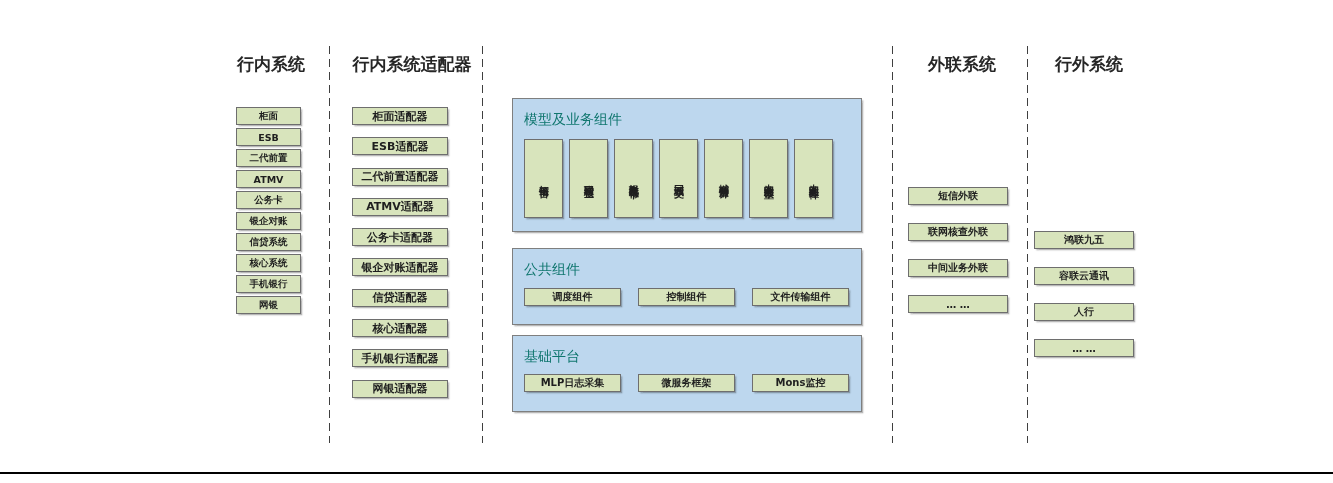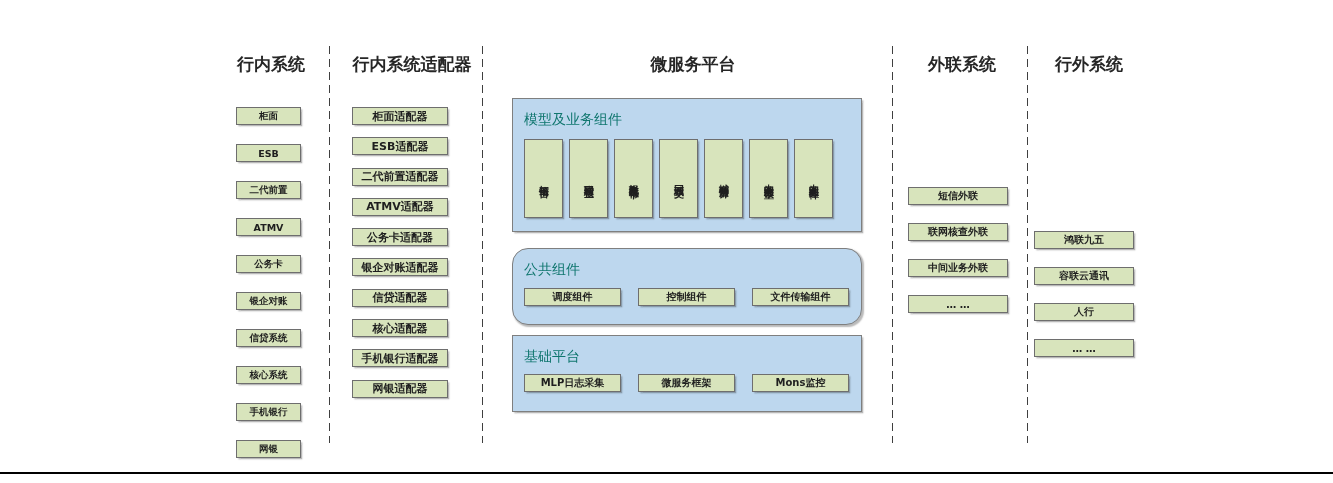--- a/index.html
+++ b/index.html
@@ -14,29 +14,29 @@
          background:repeating-linear-gradient(to bottom,#3f3f3f 0 8px,transparent 8px 13px); }
 
   .vstack { position:absolute; display:flex; flex-direction:column; }
 
   .box { background:#d8e4bc; border:1px solid #6e6e6e; display:flex; align-items:center; justify-content:center;
          font-weight:bold; color:#1f1f1f; box-shadow:1.5px 1.5px 1.5px rgba(0,0,0,0.28); }
   .small-box  { width:65px;  height:18px; font-size:9.5px; flex:0 0 18px; }
   .adapt-box  { width:96px;  height:18px; font-size:11px; flex:0 0 18px; }
   .right-box  { width:100px; height:18px; font-size:10px;  flex:0 0 18px; }
 
-  .col-internal { left:236px; top:107px; width:65px;  gap:19px; }
+  .col-internal { left:236px; top:107px; width:65px;  gap:3px; }
   .col-adapter  { left:352px; top:107px; width:96px;  gap:12.3px; }
   .col-outreach { left:908px; top:187px; width:100px; gap:18px; }
   .col-external { left:1034px;top:187px; width:100px; gap:18px;margin-top:44px; }
 
   .panel { position:absolute; left:512px; width:350px; background:#bdd7ee; border:1px solid #7f7f7f;
            box-shadow:1.5px 1.5px 1.5px rgba(0,0,0,0.28); }
   .panel-model  { top:98px;  height:134px; }
-  .panel-common { top:248px; height:77px;border-radius:16px; }
+  .panel-common { top:248px; height:77px; }
   .panel-base   { top:335px; height:77px; }
   .panel-label  { position:absolute; left:11px; top:12px; font-size:14px; color:#0f766e; }
 
   .vbox-row { position:absolute; left:11px; top:40px; display:flex; gap:6px; }
   .vbox { width:39px; height:79px; }
   .vbox span { writing-mode:vertical-rl; text-orientation:upright; font-size:10px; font-weight:bold;
                letter-spacing:1px; color:#1f1f1f; }
 
   .hrow { position:absolute; left:11px; width:325px; display:flex; justify-content:space-between; }
   .hrow-common { top:39px; }
@@ -45,21 +45,20 @@
 
   .bottom-rule { position:absolute; left:0; top:472px; width:1333px; height:2px; background:#000000; }
 </style>
 </head>
 <body>
 
 <div class="canvas">
 
   <div class="col-header" style="left:201px;width:140px;">行内系统</div>
   <div class="col-header" style="left:347px;width:130px;">行内系统适配器</div>
-  <div class="col-header" style="left:593px;width:200px;">微服务平台</div>
   <div class="col-header" style="left:902px;width:120px;">外联系统</div>
   <div class="col-header" style="left:1029px;width:120px;">行外系统</div>
 
   <div class="sep" style="left:329px;"></div>
   <div class="sep" style="left:482px;"></div>
   <div class="sep" style="left:892px;"></div>
   <div class="sep" style="left:1027px;"></div>
 
   <div class="vstack col-internal">
 

